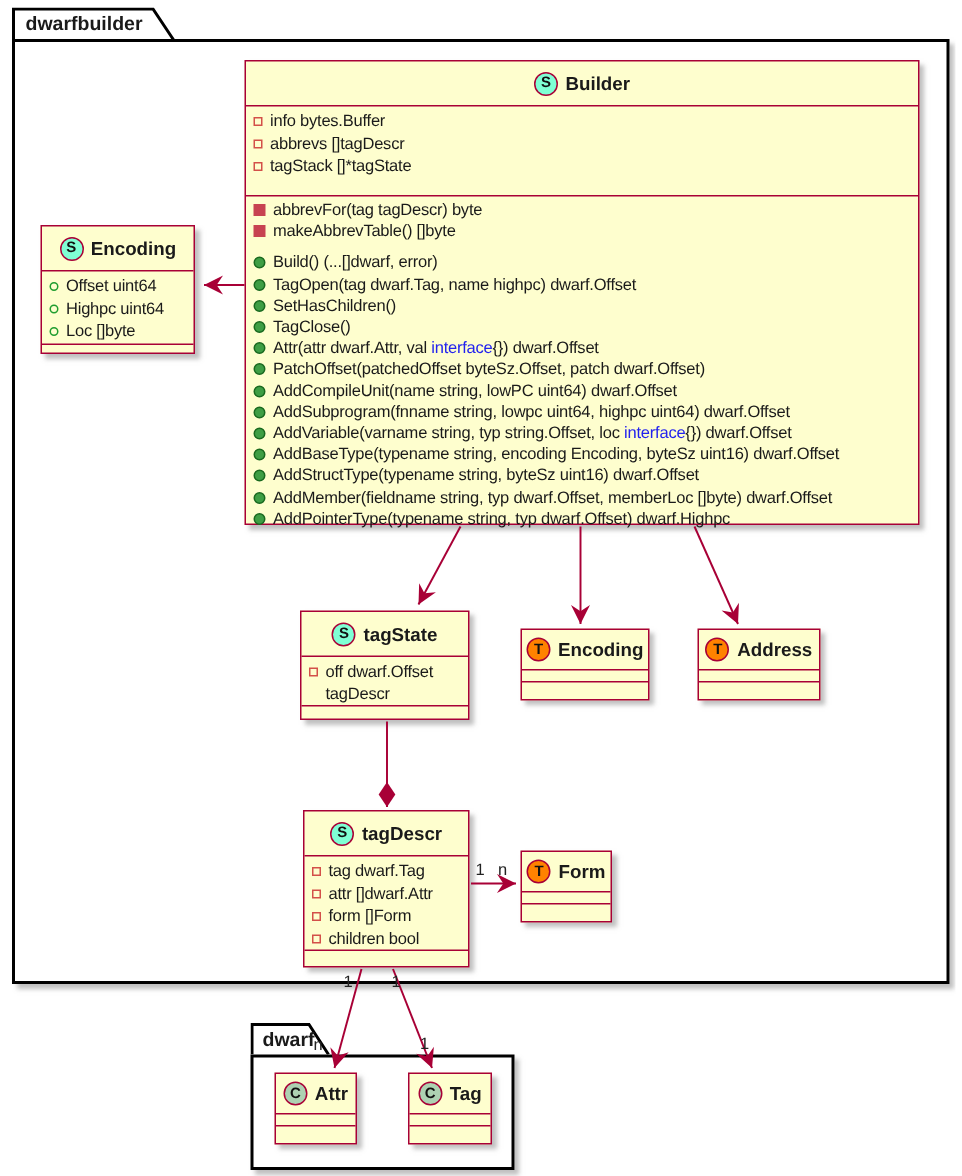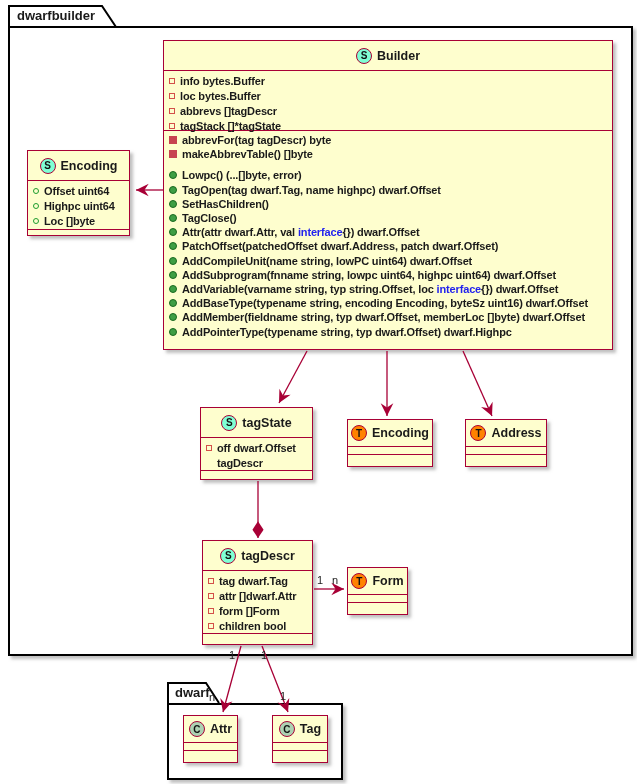--- a/index.html
+++ b/index.html
@@ -11,21 +11,21 @@
   .pkg-body{position:absolute;border:2px solid #000;background:#fff;
             box-shadow:3px 3px 3px rgba(140,140,140,.55);}
   .tab-svg{position:absolute;}
   .tab-label{position:absolute;font-weight:bold;font-size:13px;white-space:nowrap;}
 
   
   .cls{position:absolute;background:#FEFECE;border:1.5px solid #A80036;
        box-shadow:3px 3px 3px rgba(140,140,140,.55);}
   .title{display:flex;align-items:center;justify-content:center;gap:5px;}
   .cname{font-size:12.5px;white-space:nowrap;font-weight:bold;}
-  .comp{border-top:1px solid #A80036;padding-top:2px;overflow:visible;font-weight:bold;}
+  .comp{border-top:1px solid #A80036;padding-top:2px;overflow:visible;}
   .spot{width:16px;height:16px;border-radius:50%;border:1.2px solid #A80036;
         display:flex;align-items:center;justify-content:center;
         font-size:10px;font-weight:bold;color:#111;flex:none;}
   .spot.s{background:#7FFFD4;}
   .spot.t{background:#FF8200;}
   .spot.c{background:#ADD1B2;}
 
   .row{display:flex;align-items:center;gap:5px;padding:0 5px;white-space:nowrap;
        font-size:11px;letter-spacing:-0.15px;}
   .frow{height:15px;}
@@ -66,80 +66,80 @@
       <span class="spot s">S</span>
       <span class="cname">Builder</span>
     </div>
     <div class="comp" style="height:60px">
       <div class="row frow">
           <span class="ic ic-sq-open"></span>
           <span>info bytes.Buffer</span>
         </div>
       <div class="row frow">
           <span class="ic ic-sq-open"></span>
-          <span>loc bytes.Buffer</span>
-        </div>
-      <div class="row frow">
-          <span class="ic ic-sq-open"></span>
           <span>abbrevs []tagDescr</span>
         </div>
       <div class="row frow">
           <span class="ic ic-sq-open"></span>
           <span>tagStack []*tagState</span>
         </div>
     </div>
     <div class="comp" style="height:219px">
       <div class="row mrow">
           <span class="ic ic-sq-fill"></span>
           <span>abbrevFor(tag tagDescr) byte</span>
         </div>
       <div class="row mrow">
           <span class="ic ic-sq-fill"></span>
           <span>makeAbbrevTable() []byte</span>
         </div>
       <div class="mgap"></div>
       <div class="row mrow">
           <span class="ic ic-ci-fill"></span>
-          <span><span>Lowpc() (...[]byte, error)</span><span class="kw"></span><span></span></span>
+          <span><span>Build() (...[]dwarf, error)</span><span class="kw"></span><span></span></span>
         </div>
       <div class="row mrow">
           <span class="ic ic-ci-fill"></span>
           <span><span>TagOpen(tag dwarf.Tag, name highpc) dwarf.Offset</span><span class="kw"></span><span></span></span>
         </div>
       <div class="row mrow">
           <span class="ic ic-ci-fill"></span>
           <span><span>SetHasChildren()</span><span class="kw"></span><span></span></span>
         </div>
       <div class="row mrow">
           <span class="ic ic-ci-fill"></span>
           <span><span>TagClose()</span><span class="kw"></span><span></span></span>
         </div>
       <div class="row mrow">
           <span class="ic ic-ci-fill"></span>
           <span><span>Attr(attr dwarf.Attr, val </span><span class="kw">interface</span><span>{}) dwarf.Offset</span></span>
         </div>
       <div class="row mrow">
           <span class="ic ic-ci-fill"></span>
-          <span><span>PatchOffset(patchedOffset dwarf.Address, patch dwarf.Offset)</span><span class="kw"></span><span></span></span>
+          <span><span>PatchOffset(patchedOffset byteSz.Offset, patch dwarf.Offset)</span><span class="kw"></span><span></span></span>
         </div>
       <div class="row mrow">
           <span class="ic ic-ci-fill"></span>
           <span><span>AddCompileUnit(name string, lowPC uint64) dwarf.Offset</span><span class="kw"></span><span></span></span>
         </div>
       <div class="row mrow">
           <span class="ic ic-ci-fill"></span>
           <span><span>AddSubprogram(fnname string, lowpc uint64, highpc uint64) dwarf.Offset</span><span class="kw"></span><span></span></span>
         </div>
       <div class="row mrow">
           <span class="ic ic-ci-fill"></span>
           <span><span>AddVariable(varname string, typ string.Offset, loc </span><span class="kw">interface</span><span>{}) dwarf.Offset</span></span>
         </div>
       <div class="row mrow">
           <span class="ic ic-ci-fill"></span>
           <span><span>AddBaseType(typename string, encoding Encoding, byteSz uint16) dwarf.Offset</span><span class="kw"></span><span></span></span>
+        </div>
+      <div class="row mrow">
+          <span class="ic ic-ci-fill"></span>
+          <span><span>AddStructType(typename string, byteSz uint16) dwarf.Offset</span><span class="kw"></span><span></span></span>
         </div>
       <div class="row mrow">
           <span class="ic ic-ci-fill"></span>
           <span><span>AddMember(fieldname string, typ dwarf.Offset, memberLoc []byte) dwarf.Offset</span><span class="kw"></span><span></span></span>
         </div>
       <div class="row mrow">
           <span class="ic ic-ci-fill"></span>
           <span><span>AddPointerType(typename string, typ dwarf.Offset) dwarf.Highpc</span><span class="kw"></span><span></span></span>
         </div>
     </div>

